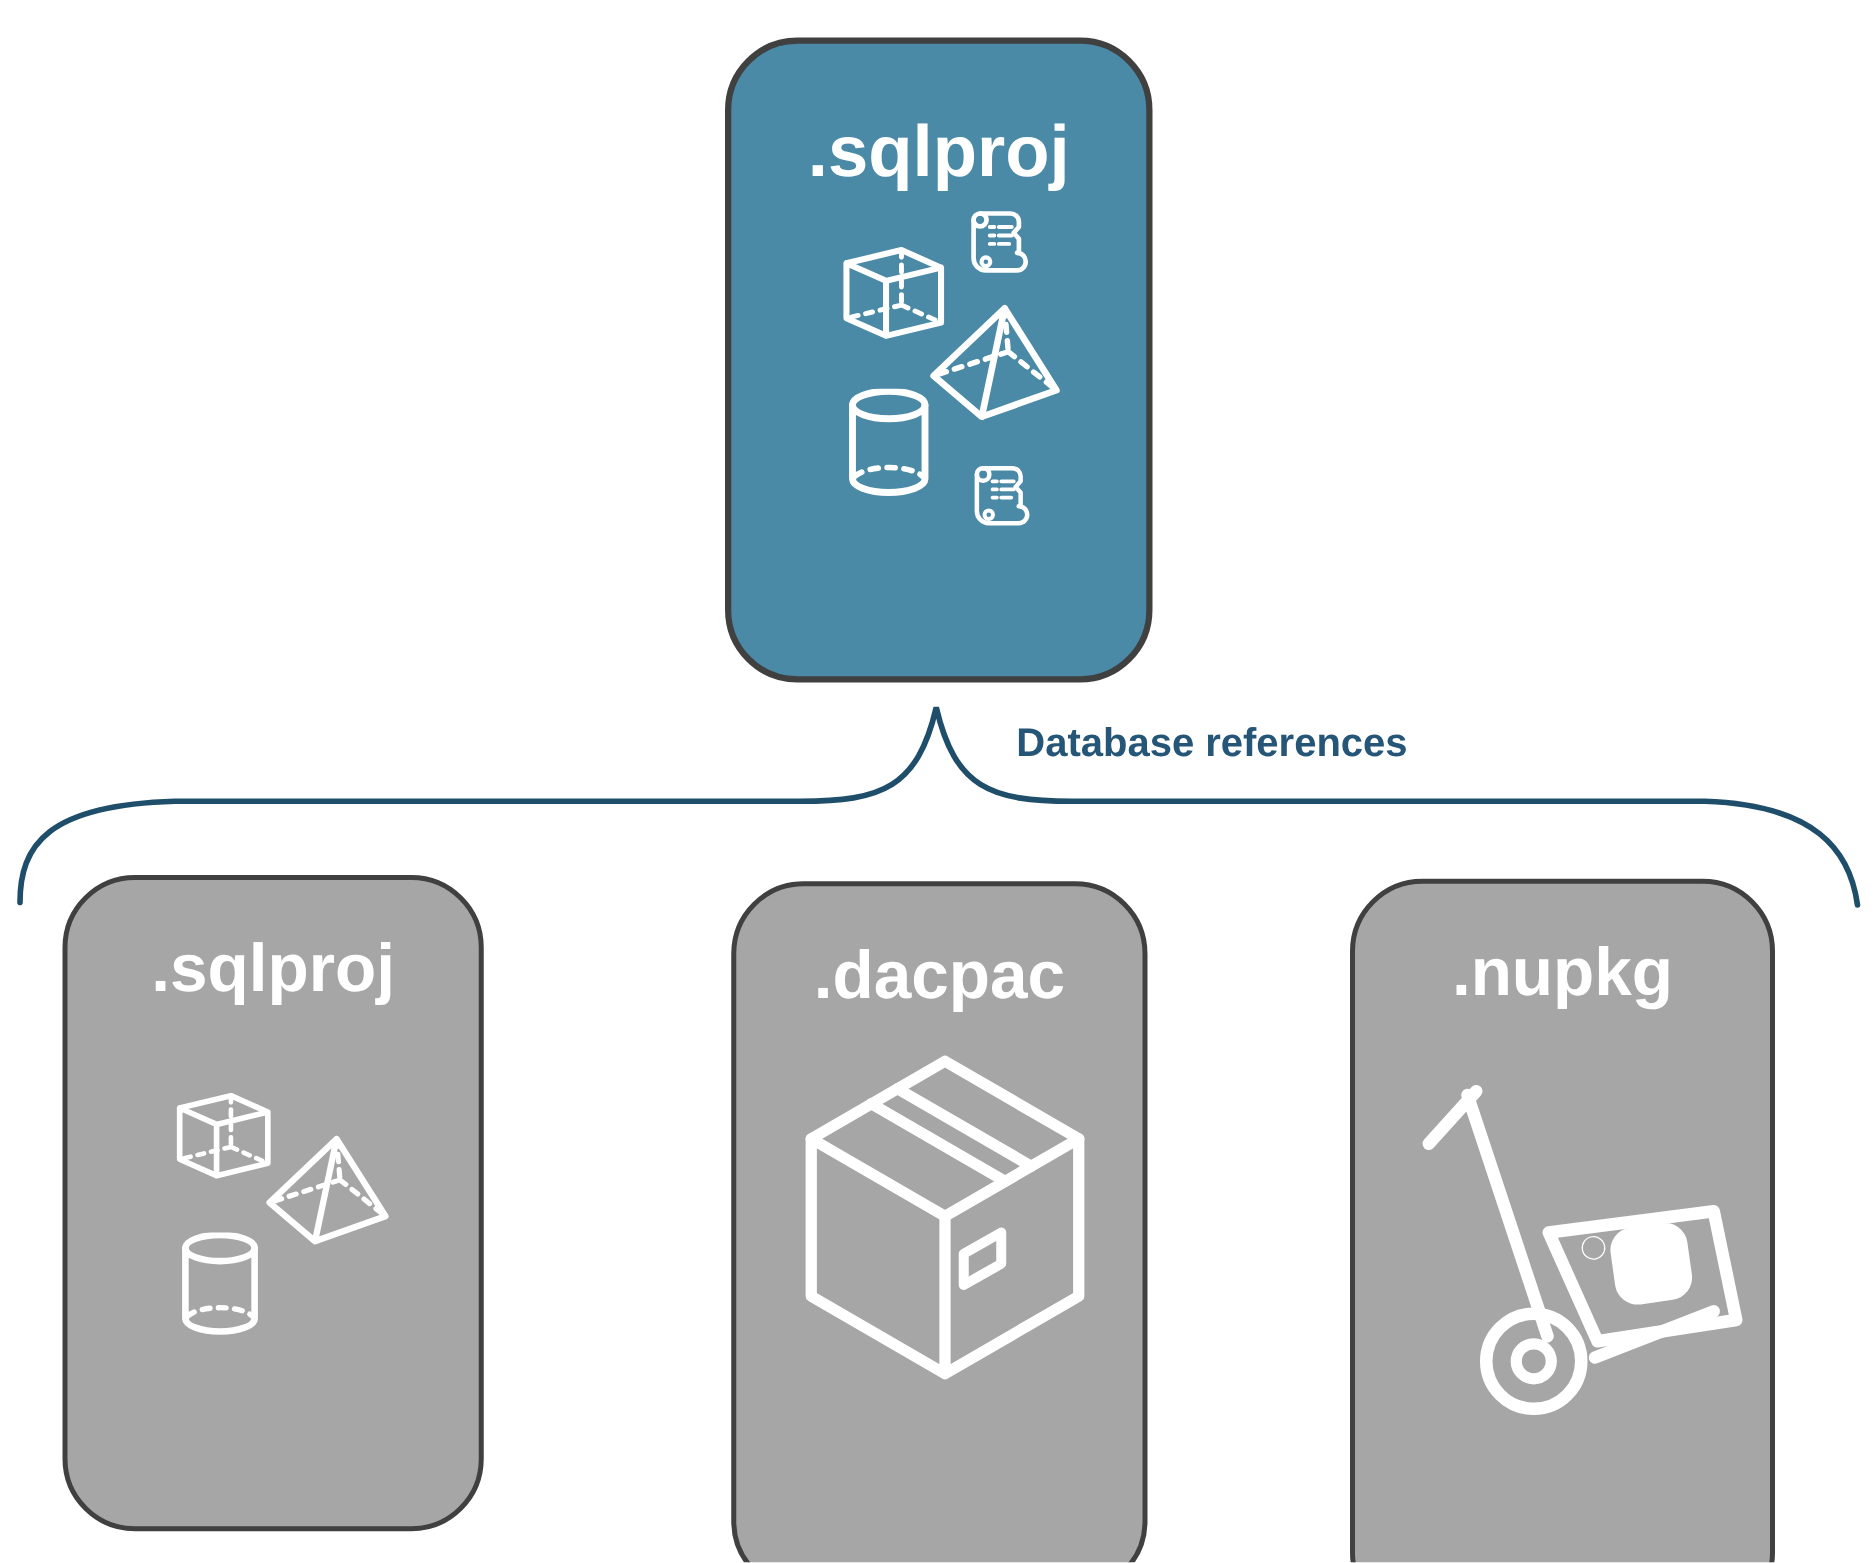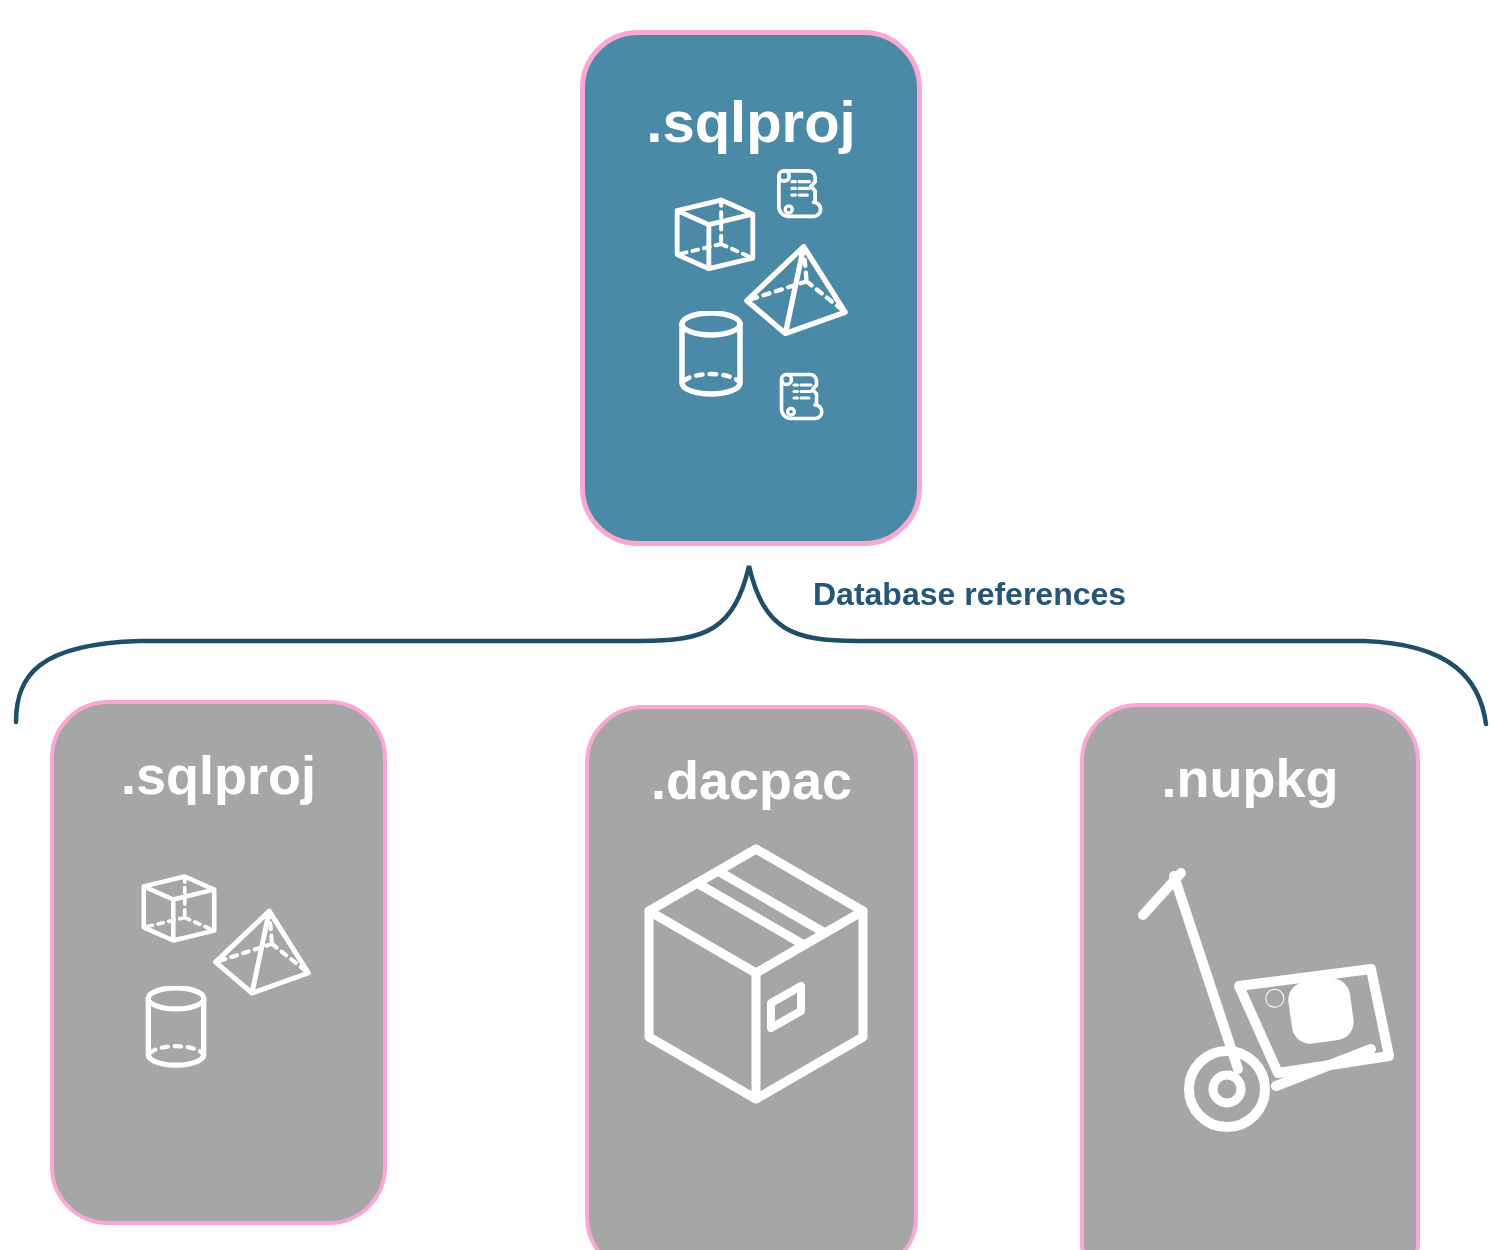--- a/index.html
+++ b/index.html
@@ -7,21 +7,21 @@
     position: relative;
     width: 1500px;
     height: 1250px;
     background: #ffffff;
     font-family: "Liberation Sans", sans-serif;
     overflow: hidden;
   }
   .node {
     position: absolute;
     box-sizing: border-box;
-    border: 4px solid #f9a8d4;
+    border: 4px solid #404040;
     border-radius: 58px;
   }
   .node-root {
     left: 580px; top: 30px;
     width: 342px; height: 516px;
     background: #4a8aa7;
     border-width: 5px;
   }
   .node-child { background: #a6a6a6; }
   #child-sqlproj { left: 50px;  top: 700px; width: 337px; height: 525px; }

